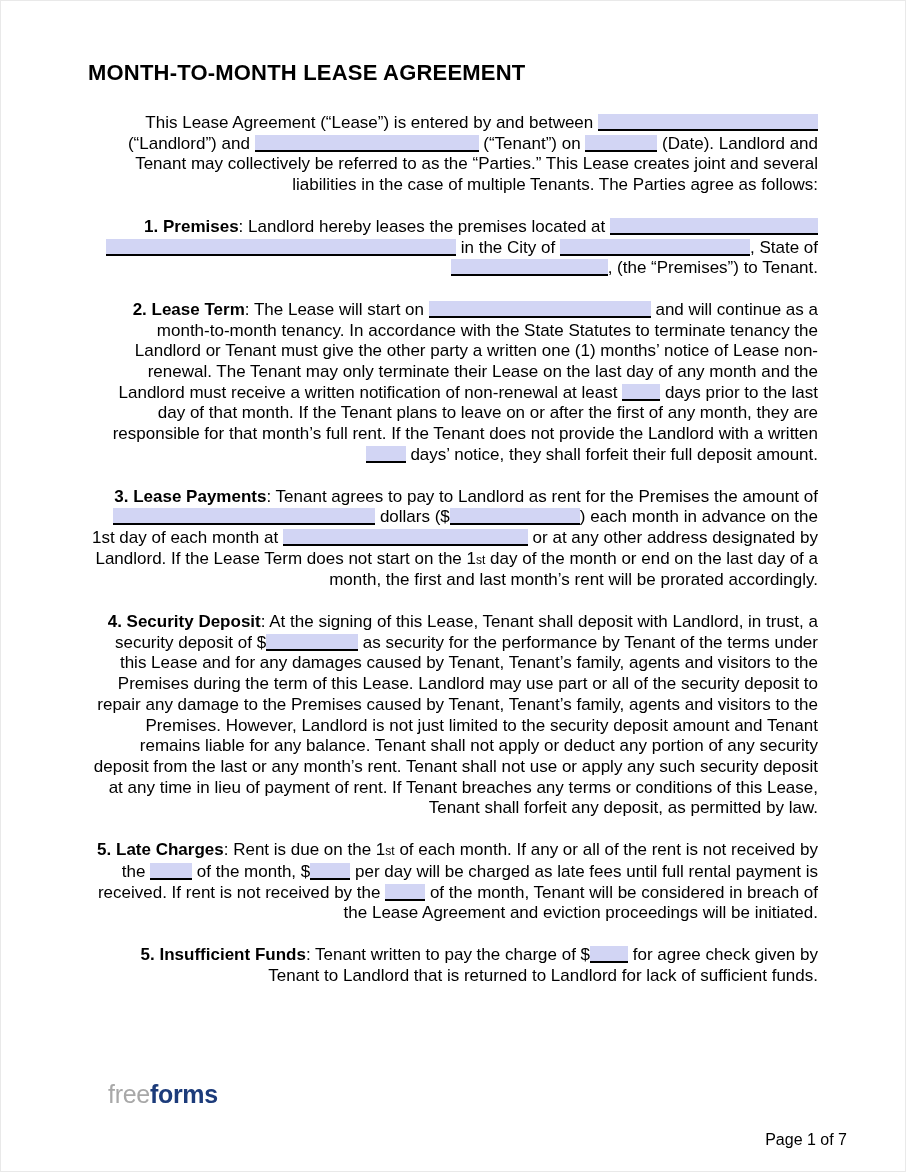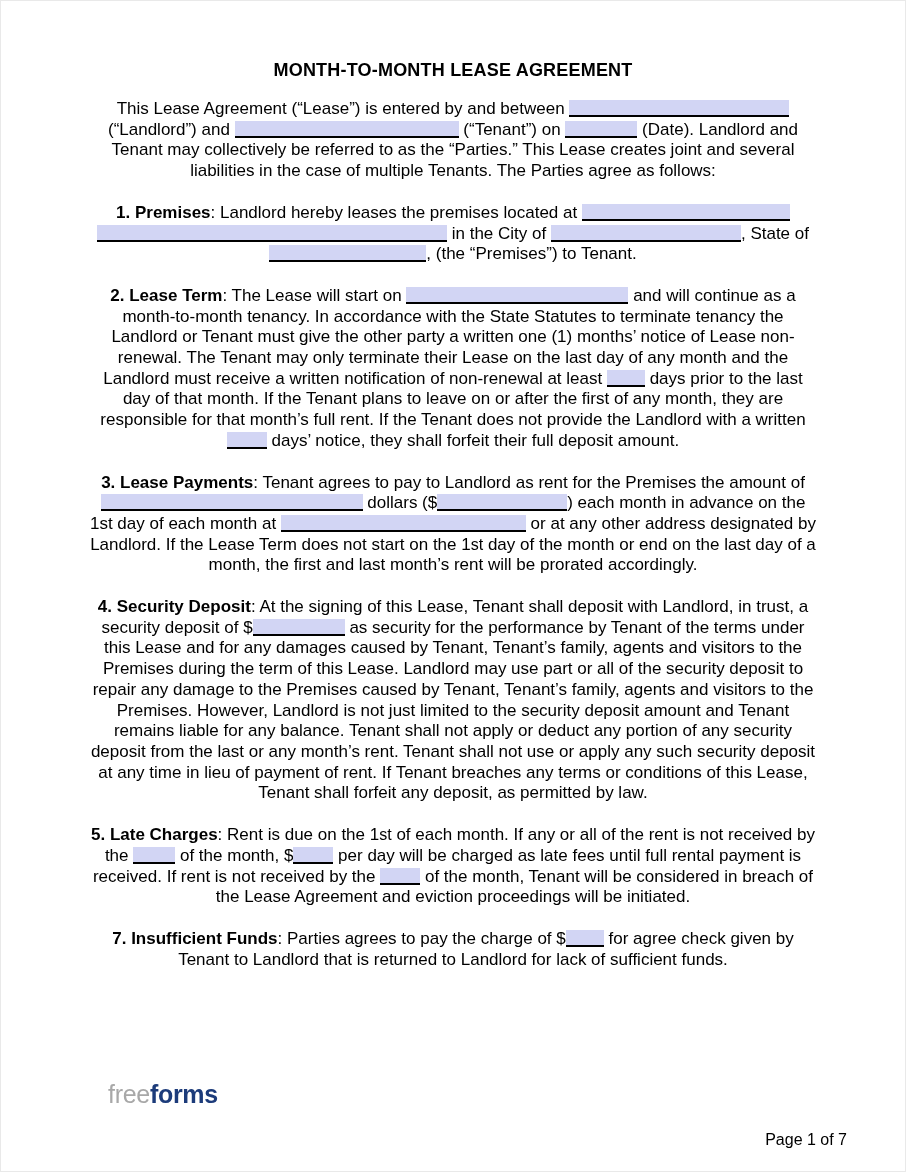--- a/index.html
+++ b/index.html
@@ -13,35 +13,34 @@
     overflow: hidden;
     box-shadow: inset 0 0 0 1px #e9e9e9;
   }
   .content {
     position: absolute;
     left: 88px;
     top: 60px;
     width: 730px;
   }
   .doc-title {
-    font-size: 18px;
+    font-size: 22px;
     font-weight: bold;
-    text-align: center;
-    margin: 0 0 18px 0;
+    margin: 0 0 27px 0;
     letter-spacing: 0.2px;
     white-space: nowrap;
   }
   .para {
     font-size: 17px;
     line-height: 20.7px;
     margin: 0 0 21px 0;
-    text-align: center;
+    text-align: right;
   }
   .bold { font-weight: bold; }
-  .small-st { font-size: 16px; }
+  .small-st { font-size: 12px; }
   .blank {
     display: inline-block;
     height: 15px;
     background: var(--blank-fill, #d2d5f4);
     border-bottom: 2px solid #000000;
     vertical-align: -3px;
   }
   .footer-logo {
     position: absolute;
     left: 88px;
@@ -65,18 +64,18 @@
 <div class="page">
   <div class="content">
     <h1 class="doc-title">MONTH-TO-MONTH LEASE AGREEMENT</h1>
     <div>
         <p class="para"><span>This Lease Agreement (“Lease”) is entered by and between </span><span class="blank" style="width: 220px;"></span><span> (“Landlord”) and </span><span class="blank" style="width: 224px;"></span><span> (“Tenant”) on </span><span class="blank" style="width: 72px;"></span><span> (Date). Landlord and Tenant may collectively be referred to as the “Parties.” This Lease creates joint and several liabilities in the case of multiple Tenants. The Parties agree as follows:</span></p>
         <p class="para"><span class="bold">1. Premises</span><span>: Landlord hereby leases the premises located at </span><span class="blank" style="width: 208px;"></span><span> </span><span class="blank" style="width: 350px;"></span><span> in the City of </span><span class="blank" style="width: 190px;"></span><span>, State of </span><span class="blank" style="width: 157px;"></span><span>, (the “Premises”) to Tenant.</span></p>
         <p class="para"><span class="bold">2. Lease Term</span><span>: The Lease will start on </span><span class="blank" style="width: 222px;"></span><span> and will continue as a month-to-month tenancy. In accordance with the State Statutes to terminate tenancy the Landlord or Tenant must give the other party a written one (1) months’ notice of Lease non-renewal. The Tenant may only terminate their Lease on the last day of any month and the Landlord must receive a written notification of non-renewal at least </span><span class="blank" style="width: 38px;"></span><span> days prior to the last day of that month. If the Tenant plans to leave on or after the first of any month, they are responsible for that month’s full rent.  If the Tenant does not provide the Landlord with a written </span><span class="blank" style="width: 40px;"></span><span> days’ notice, they shall forfeit their full deposit amount.</span></p>
         <p class="para"><span class="bold">3. Lease Payments</span><span>: Tenant agrees to pay to Landlord as rent for the Premises the amount of </span><span class="blank" style="width: 262px;"></span><span> dollars ($</span><span class="blank" style="width: 130px;"></span><span>) each month in advance on the 1st day of each month at </span><span class="blank" style="width: 245px;"></span><span> or at any other address designated by Landlord. If the Lease Term does not start on the 1</span><span class="small-st">st</span><span> day of the month or end on the last day of a month, the first and last month’s rent will be prorated accordingly.</span></p>
         <p class="para"><span class="bold">4. Security Deposit</span><span>: At the signing of this Lease, Tenant shall deposit with Landlord, in trust, a security deposit of $</span><span class="blank" style="width: 92px;"></span><span> as security for the performance by Tenant of the terms under this Lease and for any damages caused by Tenant, Tenant’s family, agents and visitors to the Premises during the term of this Lease. Landlord may use part or all of the security deposit to repair any damage to the Premises caused by Tenant, Tenant’s family, agents and visitors to the Premises. However, Landlord is not just limited to the security deposit amount and Tenant remains liable for any balance.  Tenant shall not apply or deduct any portion of any security deposit from the last or any month’s rent. Tenant shall not use or apply any such security deposit at any time in lieu of payment of rent. If Tenant breaches any terms or conditions of this Lease, Tenant shall forfeit any deposit, as permitted by law.</span></p>
         <p class="para"><span class="bold">5. Late Charges</span><span>: Rent is due on the 1</span><span class="small-st">st</span><span> of each month.  If any or all of the rent is not received by the </span><span class="blank" style="width: 42px;"></span><span> of the month, $</span><span class="blank" style="width: 40px;"></span><span> per day will be charged as late fees until full rental payment is received.  If rent is not received by the </span><span class="blank" style="width: 40px;"></span><span> of the month, Tenant will be considered in breach of the Lease Agreement and eviction proceedings will be initiated.</span></p>
-        <p class="para"><span class="bold">7. Insufficient Funds</span><span>: Parties agrees to pay the charge of $</span><span class="blank" style="width: 38px;"></span><span> for agree check given by Tenant to Landlord that is returned to Landlord for lack of sufficient funds.</span></p>
+        <p class="para"><span class="bold">5. Insufficient Funds</span><span>: Tenant written to pay the charge of $</span><span class="blank" style="width: 38px;"></span><span> for agree check given by Tenant to Landlord that is returned to Landlord for lack of sufficient funds.</span></p>
       </div>
   </div>
   <div class="footer-logo"><span class="logo-free">free</span><span class="logo-forms">forms</span></div>
   <div class="page-number">Page 1 of 7</div>
 </div>
 
 </body></html>

